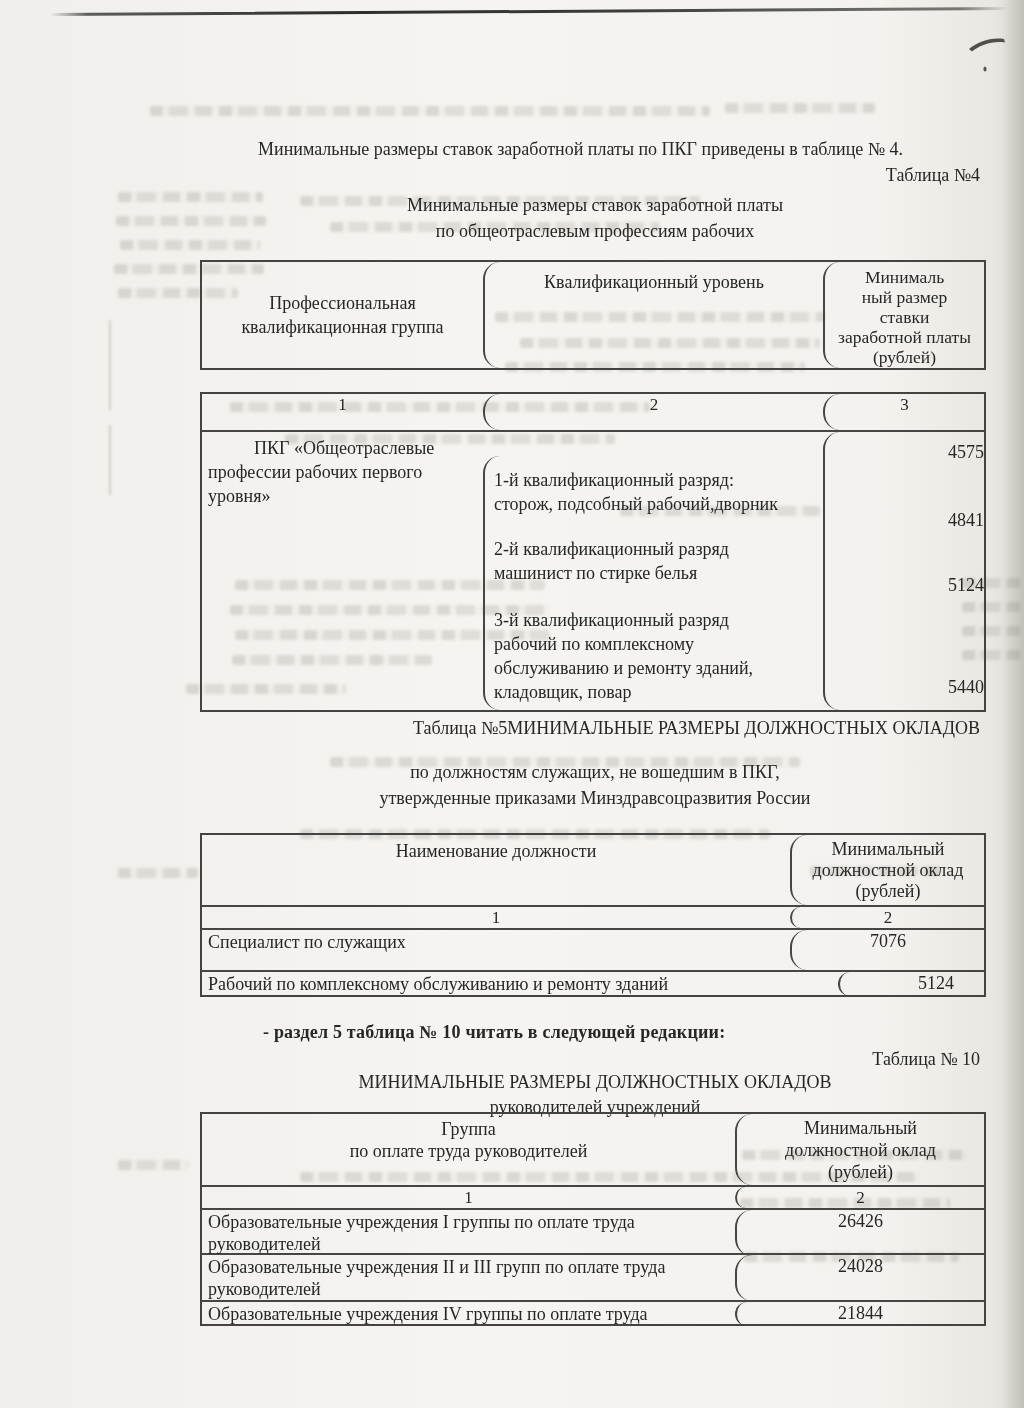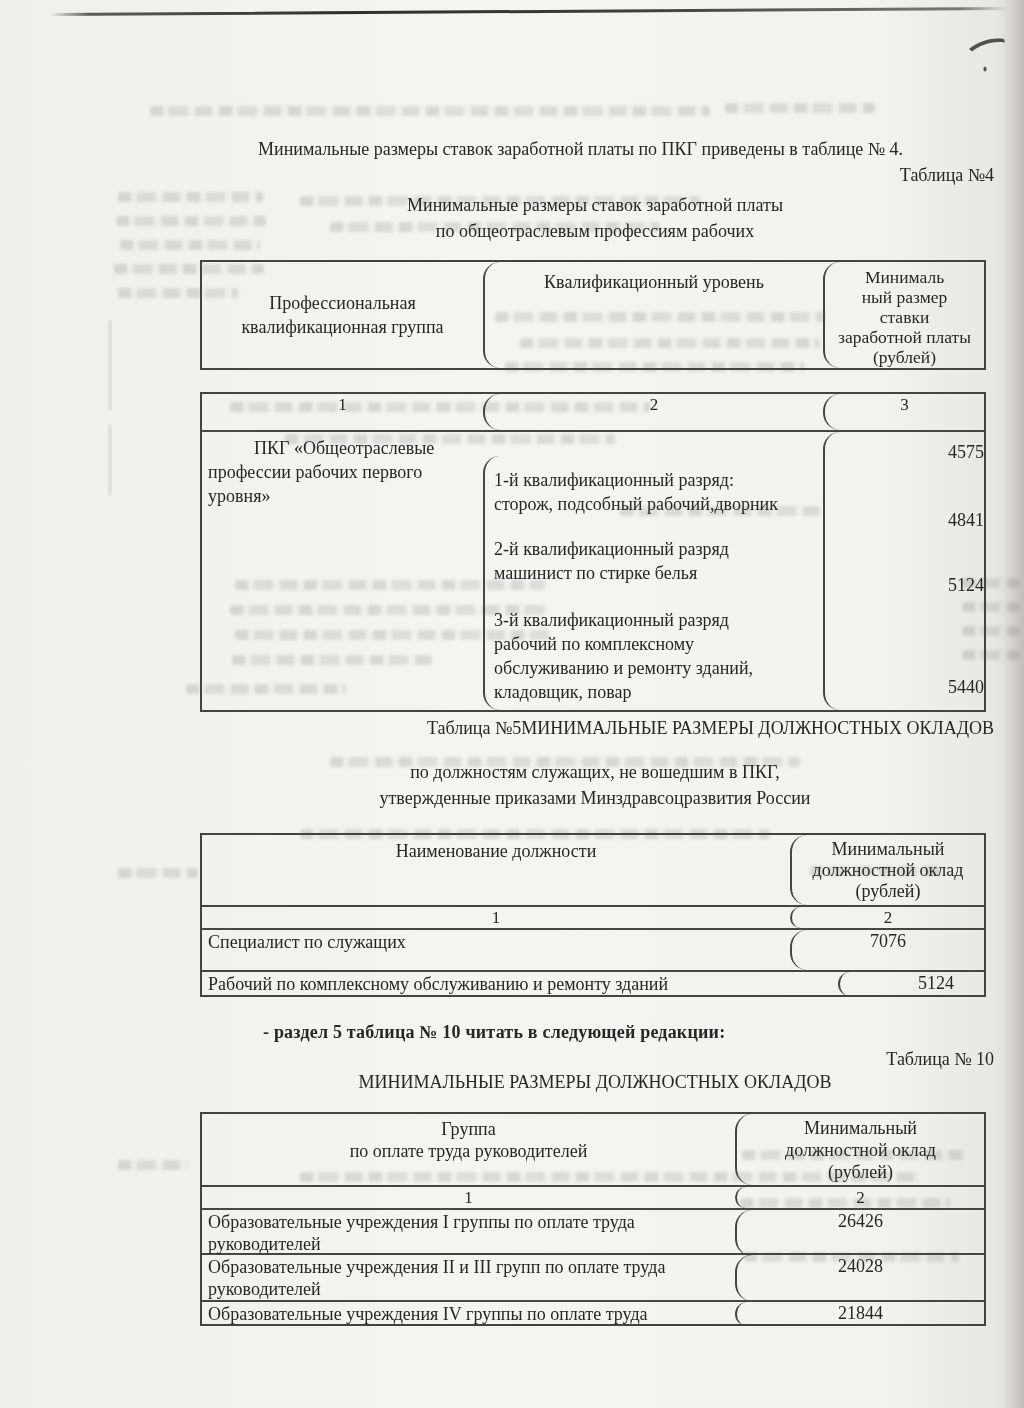--- a/index.html
+++ b/index.html
@@ -15,21 +15,21 @@
     transform:rotate(-0.35deg);}
   .edge-shade{position:absolute;right:0;top:0;width:22px;height:100%;
     background:linear-gradient(90deg,rgba(120,115,105,0),rgba(110,105,95,.22));}
   .corner-mark{position:absolute;left:968px;top:28px;}
   .g{position:absolute;height:10px;filter:blur(1.6px);opacity:.5;border-radius:3px;
     background:repeating-linear-gradient(90deg,rgba(108,105,96,.40) 0 13px,rgba(108,105,96,.07) 13px 19px,rgba(108,105,96,.32) 19px 38px,rgba(108,105,96,.05) 38px 45px,rgba(108,105,96,.36) 45px 62px,rgba(108,105,96,.06) 62px 69px);}
   .gv{position:absolute;width:2px;filter:blur(1px);opacity:.45;background:rgba(100,98,90,.5);}
   
   .ml{white-space:pre-line;}
   .intro{position:absolute;left:258px;top:139px;white-space:nowrap;}
-  .tbl-label{position:absolute;right:30px;white-space:nowrap;}
+  .tbl-label{position:absolute;right:44px;white-space:nowrap;}
   .lbl4{top:165px;} .lbl5{top:718px;} .lbl10{top:1049px;}
   .ctitle{position:absolute;left:200px;width:790px;text-align:center;line-height:26px;}
   .t4title{top:192px;} .t5sub{top:759px;} .t10title{top:1070px;line-height:25px;}
   .note{position:absolute;left:263px;top:1022px;font-weight:bold;letter-spacing:.2px;}
   
   .tbl{position:absolute;left:200px;width:786px;border:2px solid #434341;box-sizing:border-box;}
   .cell{box-sizing:border-box;}
   .bl{border-left:2px solid #454543;border-radius:17px;}
   .bb{border-bottom:2px solid #454543;}
   .numrow .cell{font-size:17px;text-align:center;line-height:1.1;padding-top:2px;}
@@ -187,20 +187,21 @@
     <div class="row t5r2">
       <div class="cell name">Рабочий по комплексному обслуживанию и ремонту зданий</div>
       <div class="cell bl val">5124</div>
     </div>
   </div>
 
   <div class="note">- раздел 5 таблица № 10 читать в следующей редакции:</div>
   <div class="tbl-label lbl10">Таблица № 10</div>
   <div class="ctitle t10title">
     <div>МИНИМАЛЬНЫЕ РАЗМЕРЫ ДОЛЖНОСТНЫХ ОКЛАДОВ</div>
+    <div>руководителей учреждений</div>
   </div>
 
   <div class="tbl t10">
     <div class="row t10head bb">
       <div class="cell c1 ml">Группа
 по оплате труда руководителей</div>
       <div class="cell c2 bl ml">Минимальный
 должностной оклад
 (рублей)</div>
     </div>

